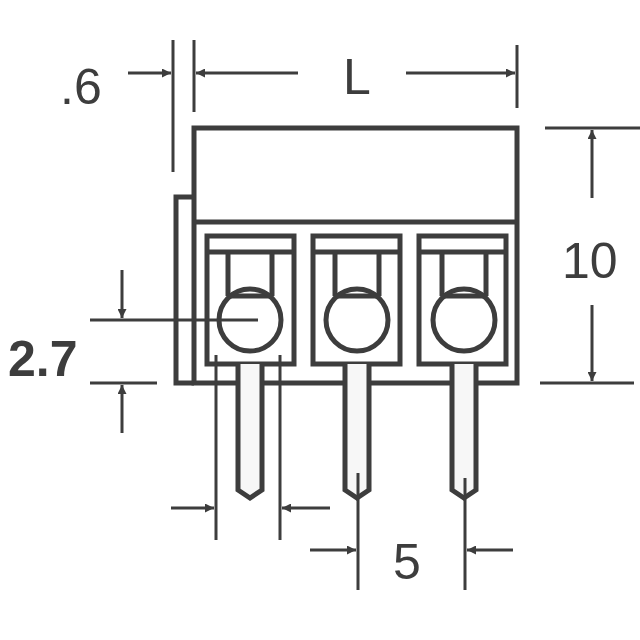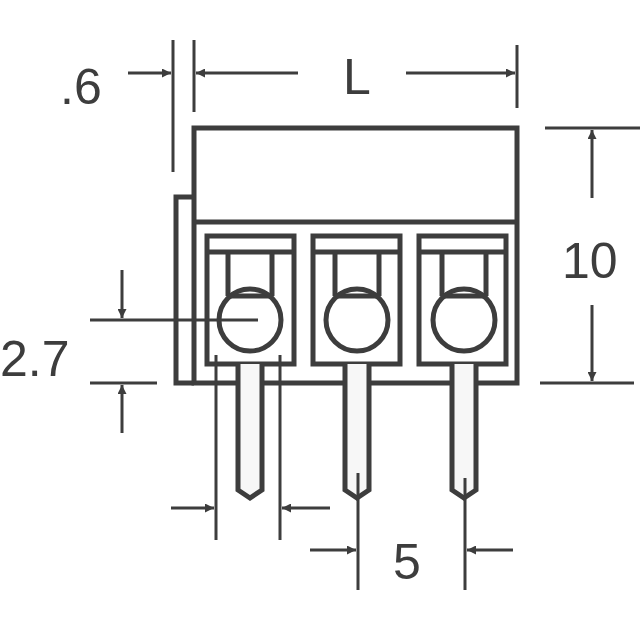--- a/index.html
+++ b/index.html
@@ -105,15 +105,15 @@
         <line x1="465" y1="478" x2="465" y2="590"></line>
         <line x1="310" y1="550" x2="356" y2="550" marker-end="url(#arr)"></line>
         <line x1="513" y1="550" x2="467" y2="550" marker-end="url(#arr)"></line>
       </g>
     </g>
   </svg>
 
   <span class="lbl" style="left:60px; top:62px;">.6</span>
   <span class="lbl" style="left:343px; top:52px;">L</span>
   <span class="lbl" style="left:562px; top:236px;">10</span>
-  <span class="lbl" style="left:0px; top:334px;">2.7</span>
+  <span class="lbl" style="left:8px; top:334px;font-weight:bold;">2.7</span>
   <span class="lbl" style="left:393px; top:537px;">5</span>
 </div>
 
 </body></html>

